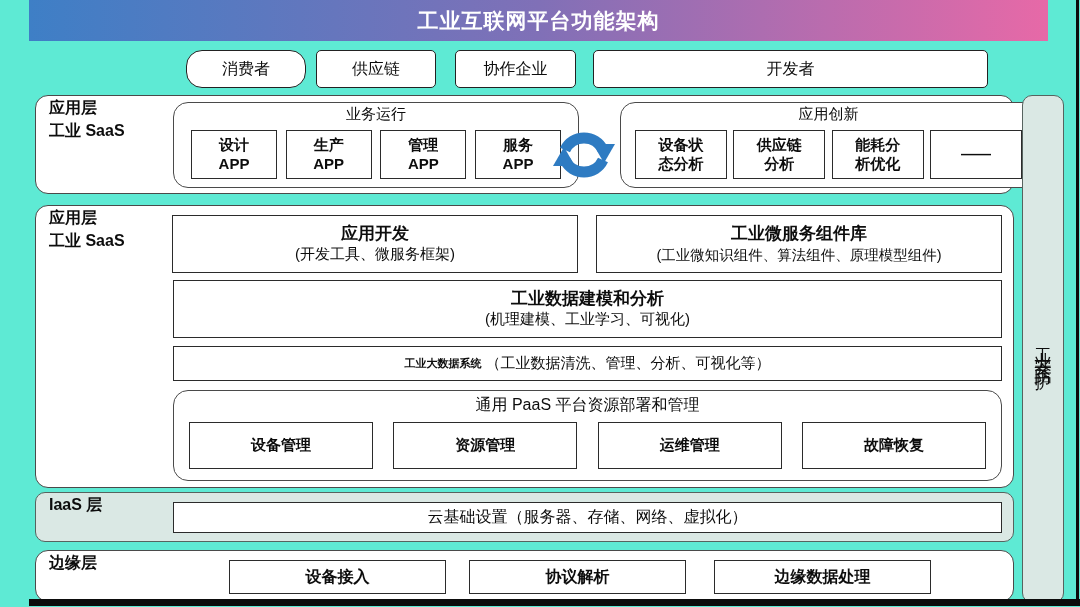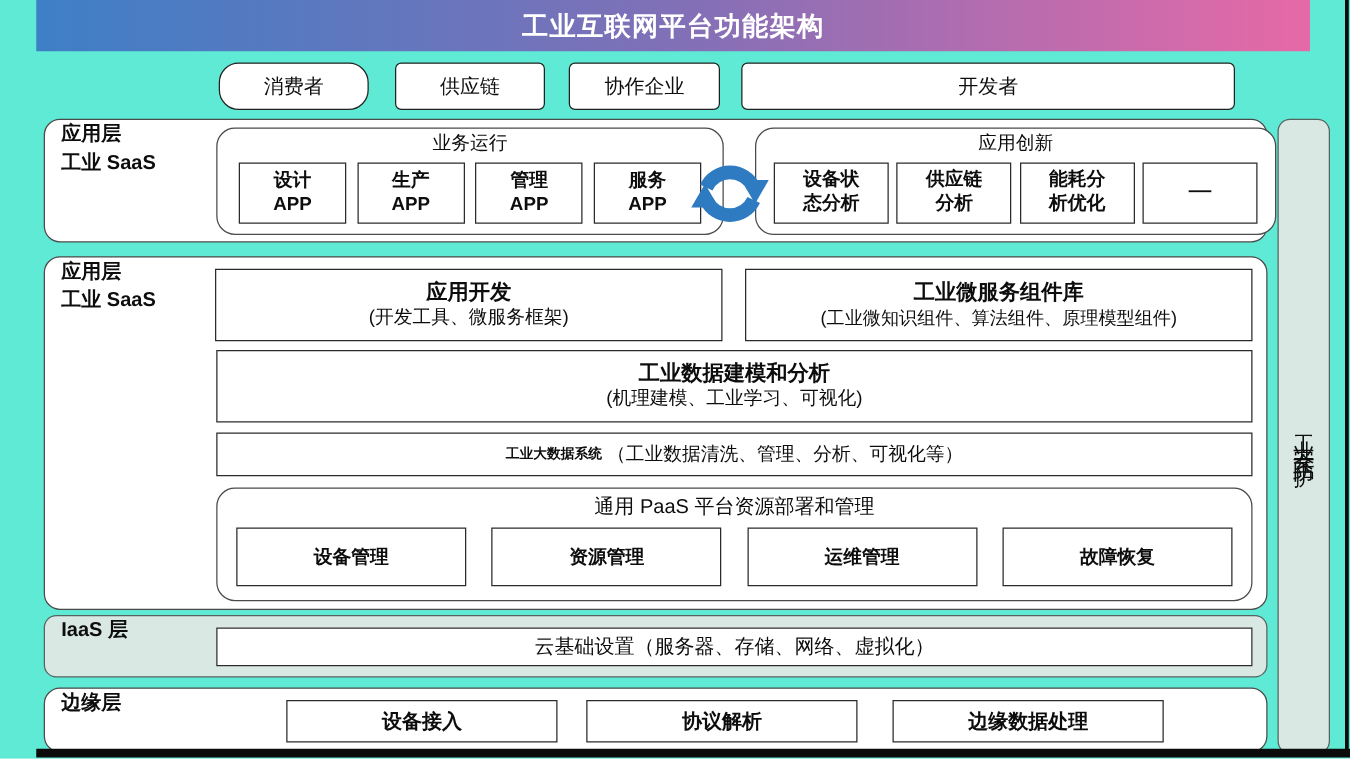--- a/index.html
+++ b/index.html
@@ -37,21 +37,21 @@
 </style>
 </head>
 <body>
 
 <div id="stage">
 
   <div class="abs banner" style="left:29px;top:0;width:1019px;height:41px;">
     <span>工业互联网平台功能架构</span>
   </div>
 
-  <div class="abs actor" style="left:175px;top:50px;width:118px;height:36px;border-radius:16px;">
+  <div class="abs actor" style="left:186px;top:50px;width:118px;height:36px;border-radius:16px;">
     <span>消费者</span>
   </div>
   <div class="abs actor" style="left:316px;top:50px;width:118px;height:36px;">
     <span>供应链</span>
   </div>
   <div class="abs actor" style="left:455px;top:50px;width:119px;height:36px;">
     <span>协作企业</span>
   </div>
   <div class="abs actor" style="left:593px;top:50px;width:393px;height:36px;">
     <span>开发者</span>
@@ -78,23 +78,23 @@
           <span>管理</span>
           <span>APP</span>
         </div>
         <div class="appbox">
           <span>服务</span>
           <span>APP</span>
         </div>
       </div>
     </div>
 
-    <div class="abs group" style="left:568px;top:6px;width:415px;height:84px;">
+    <div class="abs group" style="left:584px;top:6px;width:415px;height:84px;">
       <div class="ghead">应用创新</div>
-      <div class="abs flexrow" style="left:14px;right:14px;top:27px;height:49px;font-family:Liberation Mono, monospace;">
+      <div class="abs flexrow" style="left:14px;right:14px;top:27px;height:49px;">
         <div class="appbox innbox">
           <span>设备状</span>
           <span>态分析</span>
         </div>
         <div class="appbox innbox">
           <span>供应链</span>
           <span>分析</span>
         </div>
         <div class="appbox innbox">
           <span>能耗分</span>

